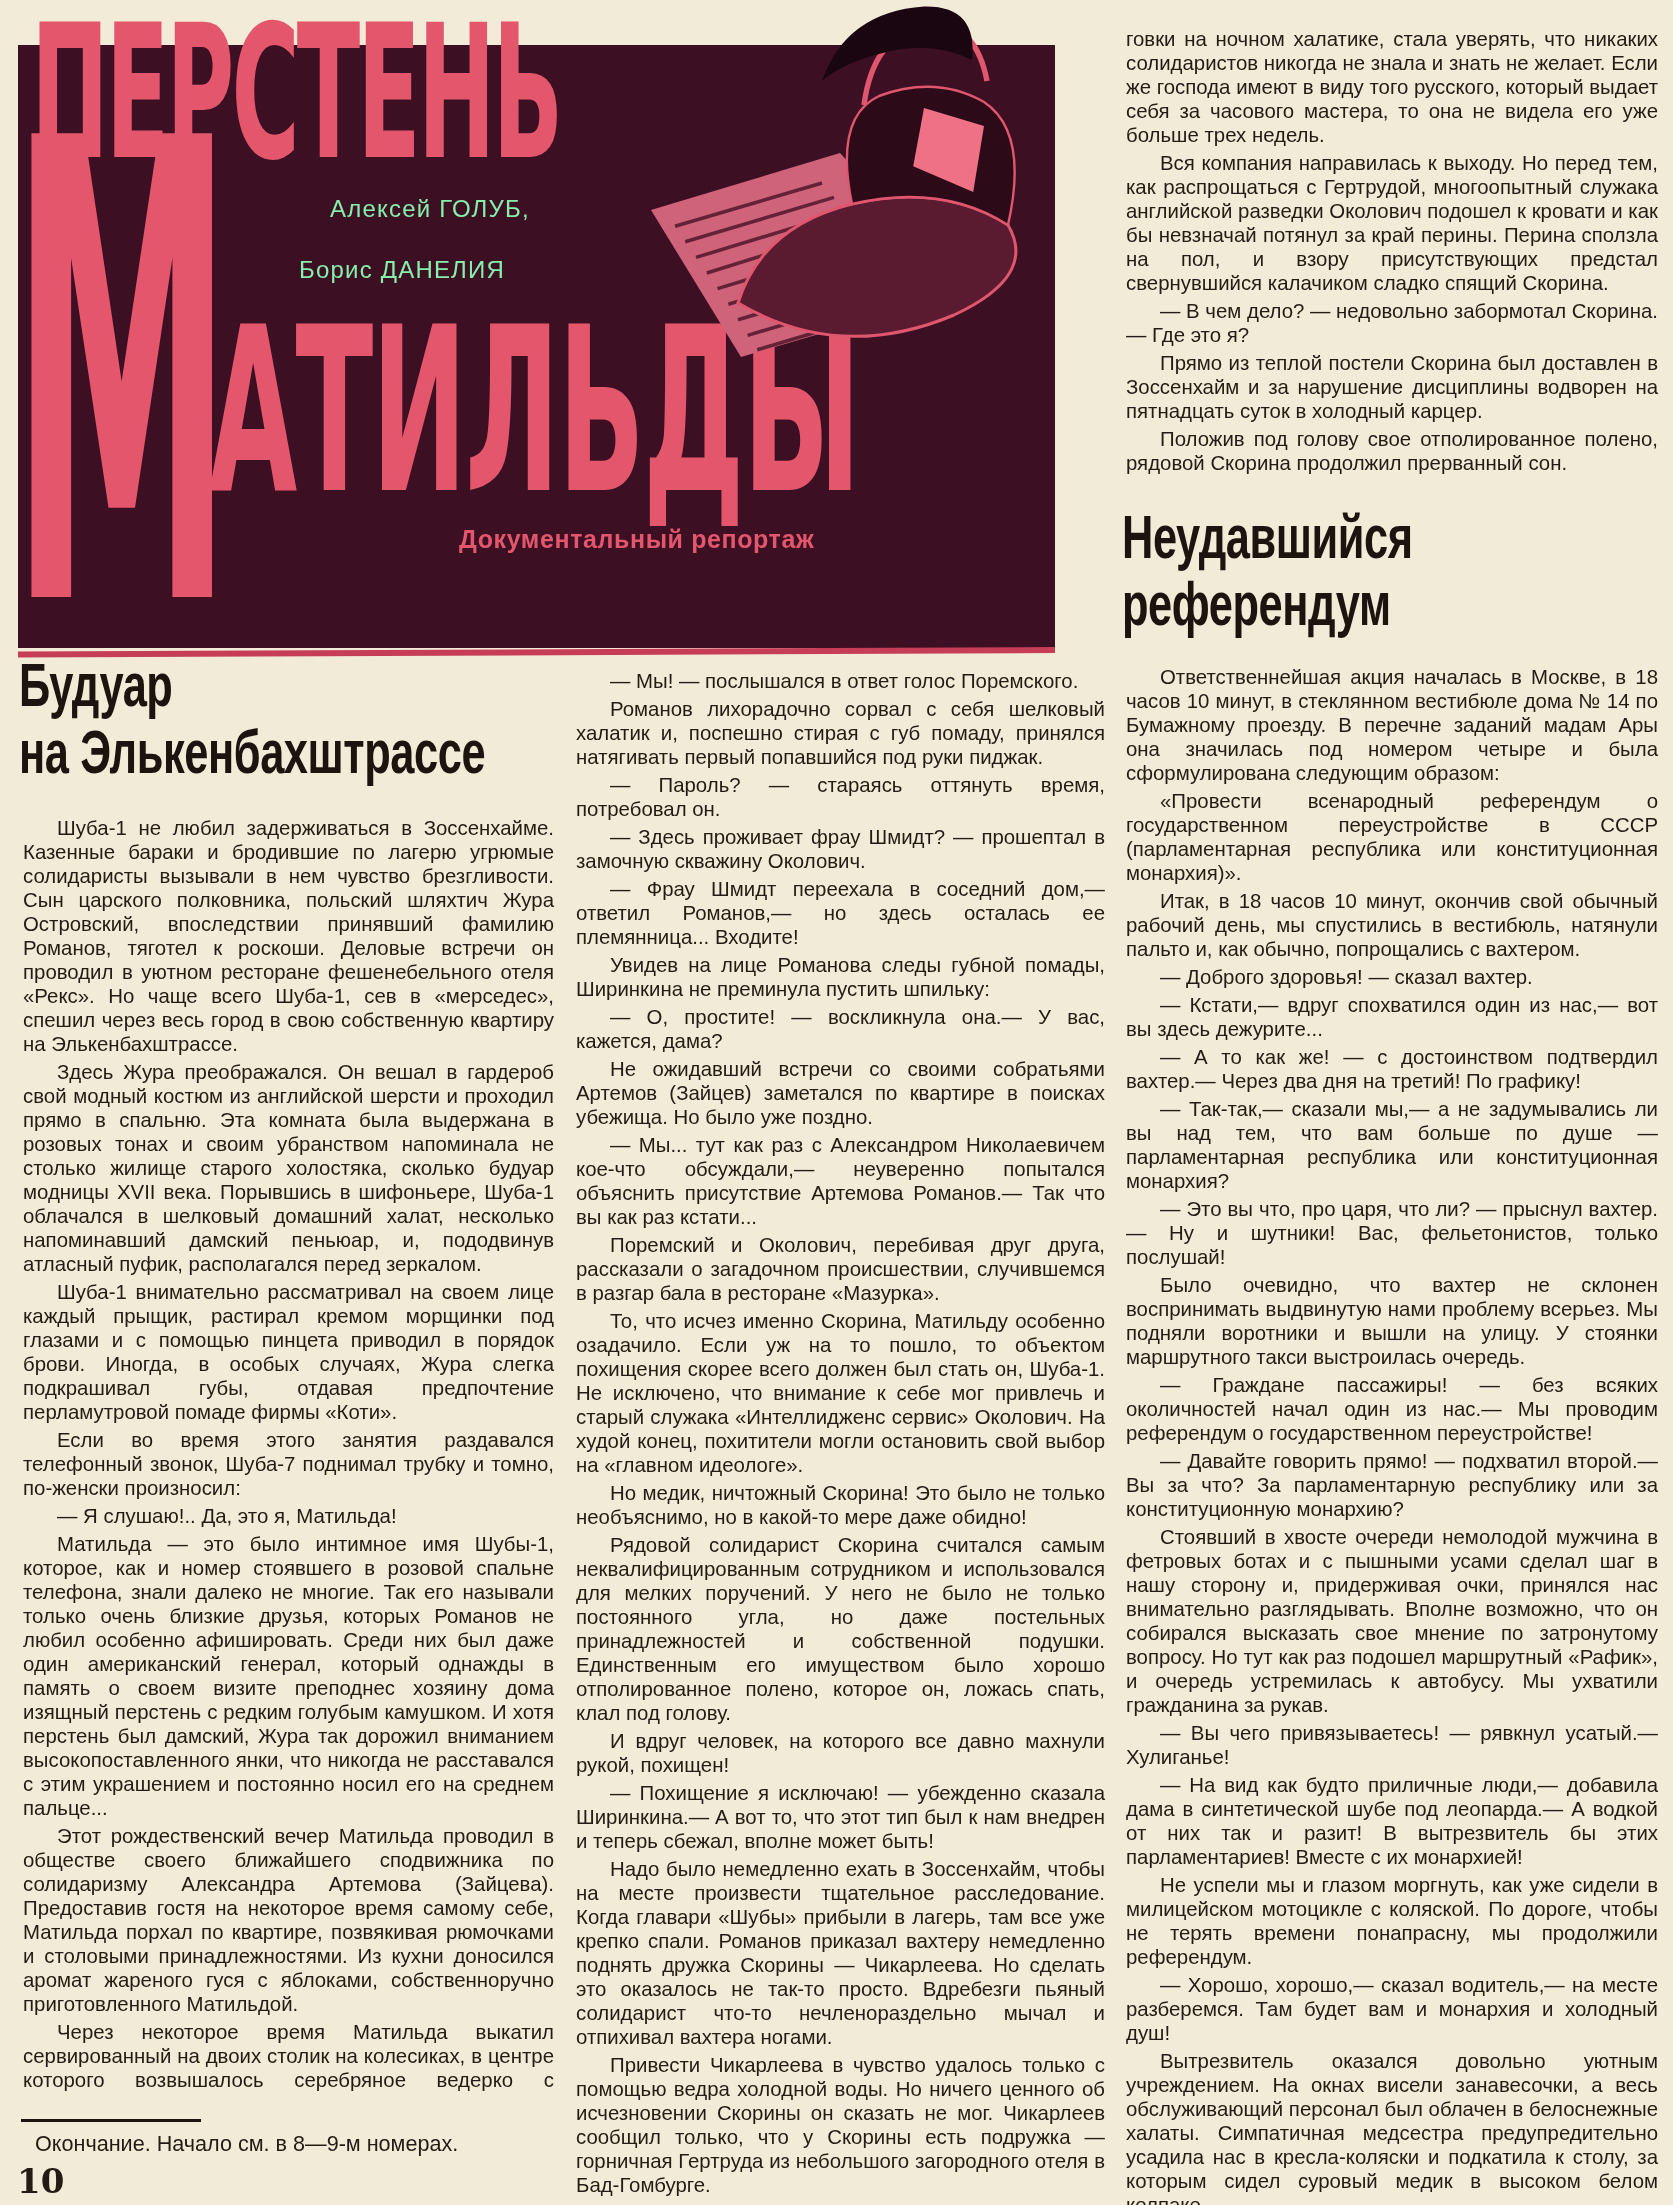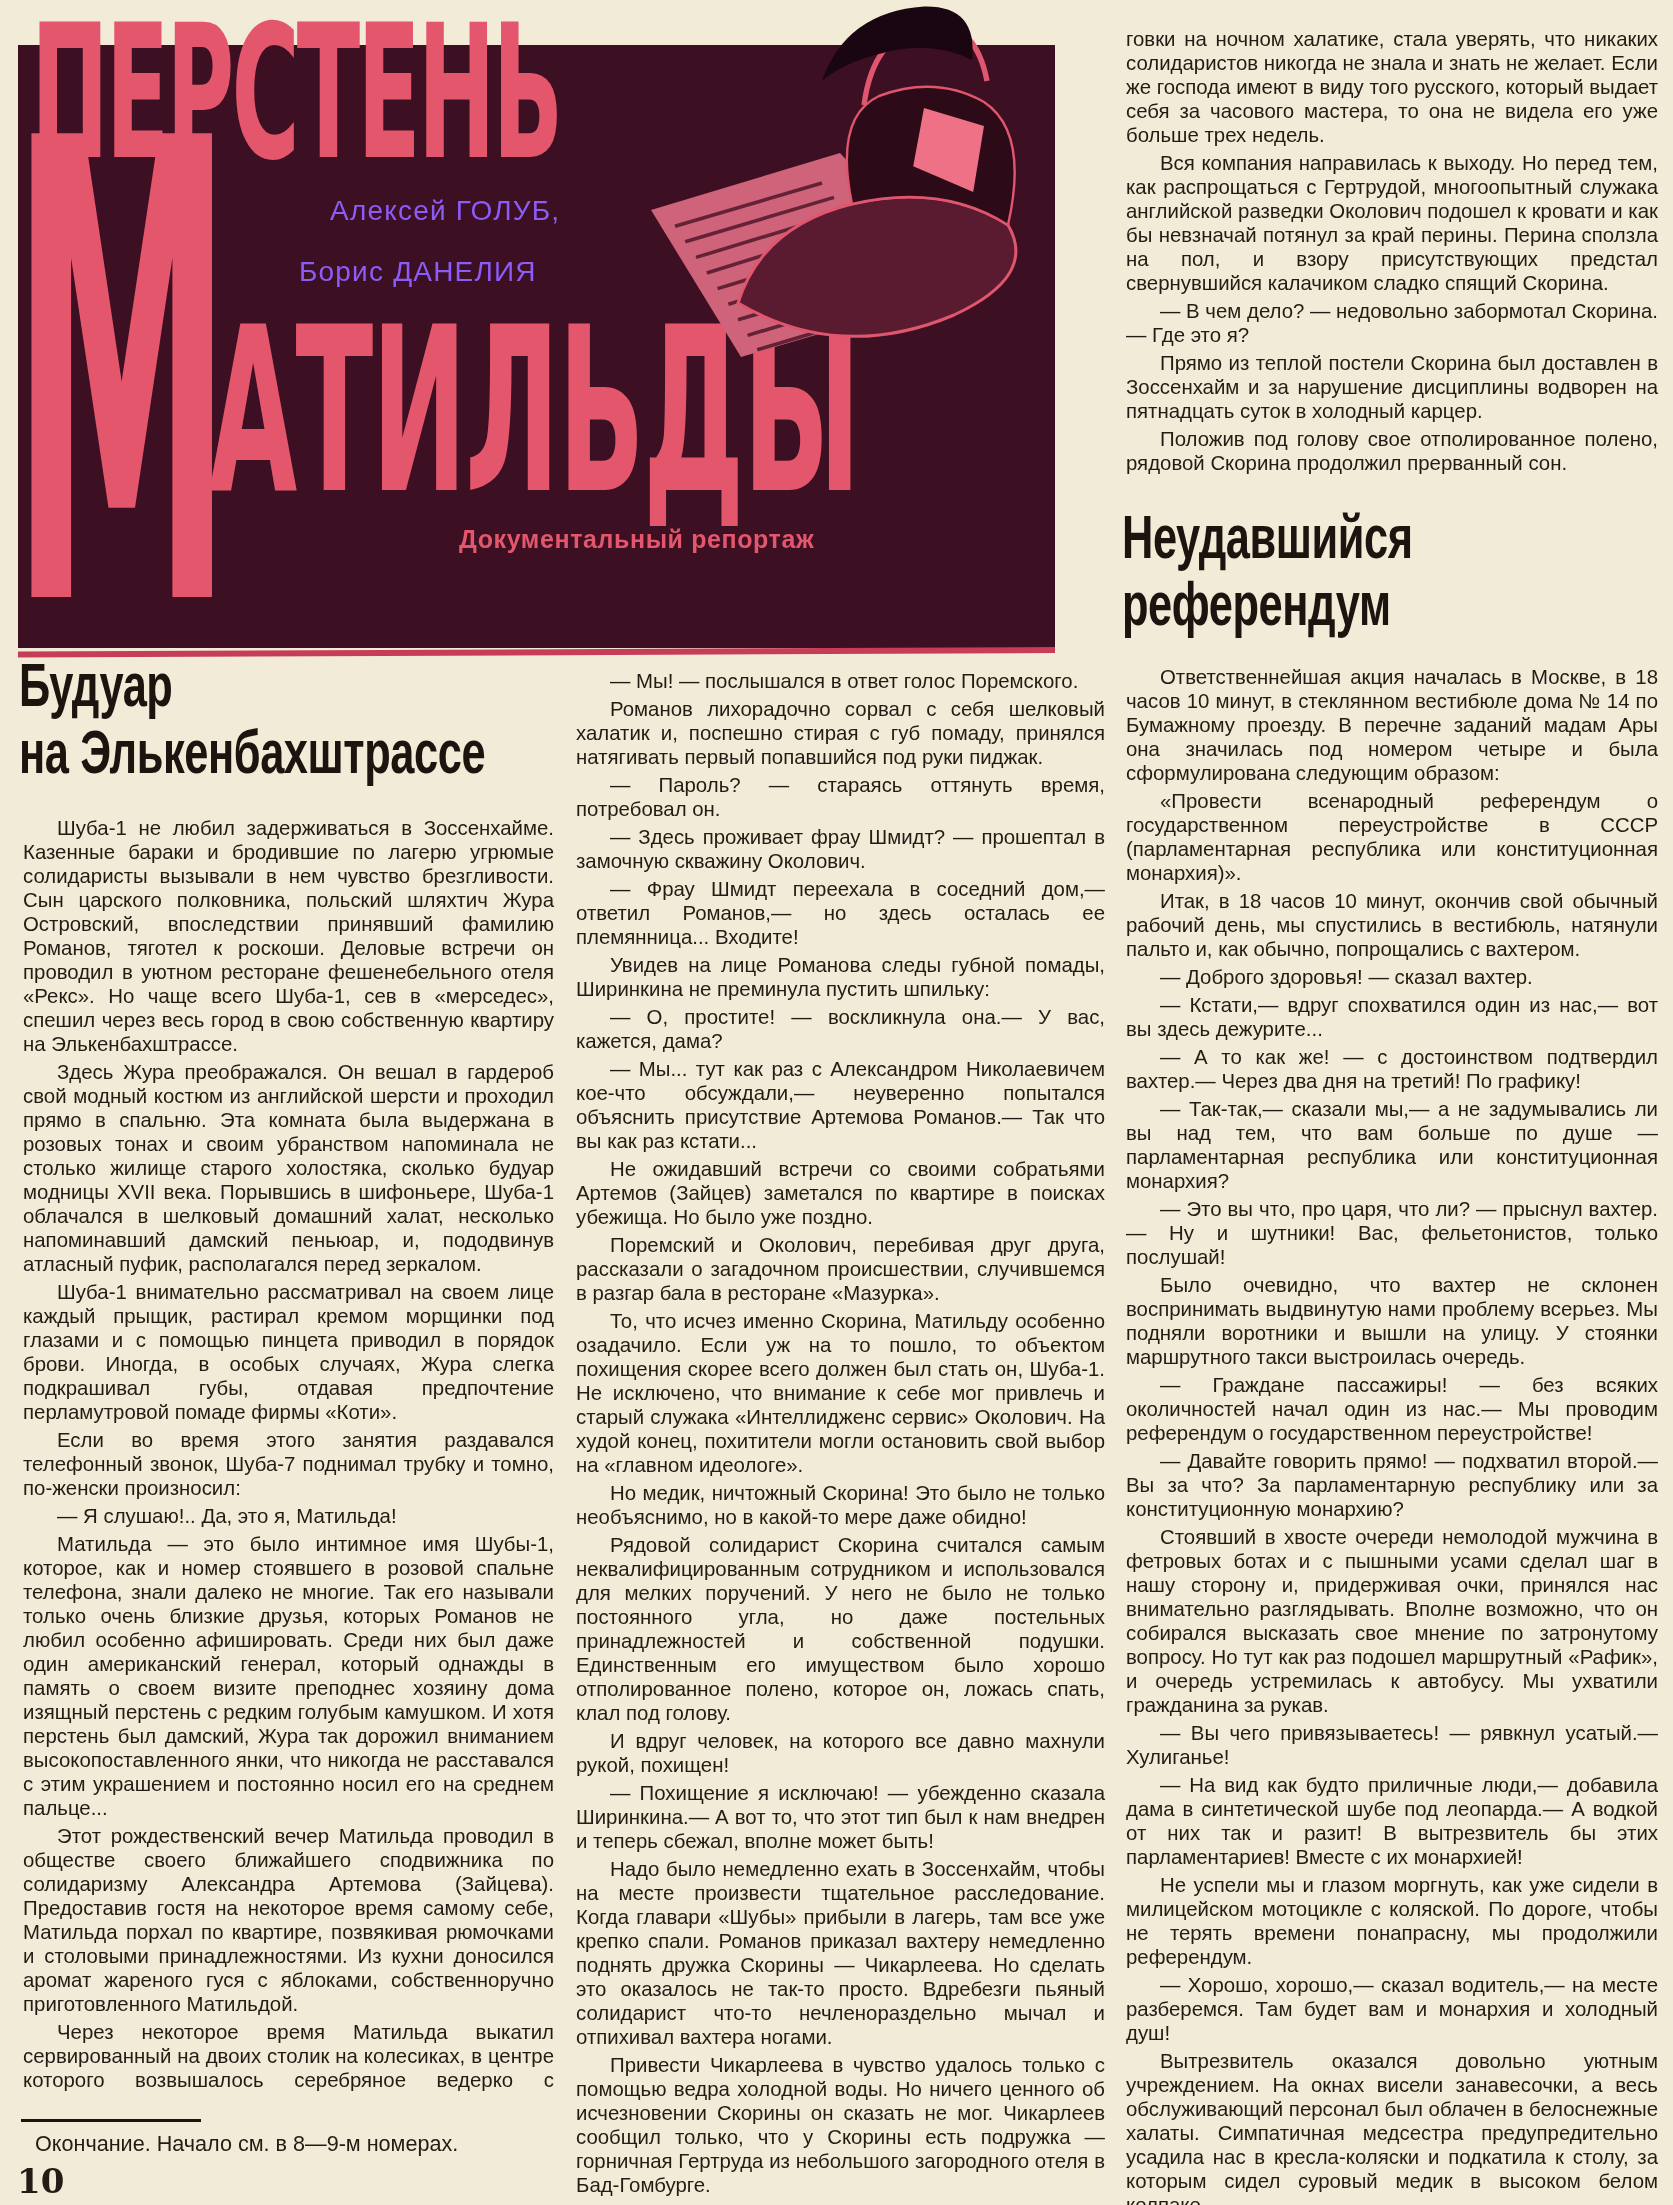--- a/index.html
+++ b/index.html
@@ -21,21 +21,21 @@
     background:#c63d58;transform:rotate(-.25deg);transform-origin:right center;
   }
   .mast-title{
     position:absolute;color:#e4566c;font-family:"DejaVu Sans",sans-serif;
     font-weight:bold;line-height:1;white-space:nowrap;transform-origin:left top;
   }
   #title-top{left:13.2px;top:-45px;font-size:186px;letter-spacing:-6px;transform:scaleX(.5);}
   #title-initial{left:-7.2px;top:14.4px;font-size:636px;transform:scaleX(.35);}
   #title-rest{left:191px;top:252px;font-size:228px;letter-spacing:-3.6px;transform:scaleX(.5);}
   .author-line{
-    position:absolute;color:#8b5cf6;font-size:28px;letter-spacing:1.2px;
+    position:absolute;color:#86efac;font-size:24px;letter-spacing:1.2px;
     font-family:"Liberation Sans",sans-serif;white-space:nowrap;
   }
   #author-1{left:312px;top:150px;}
   #author-2{left:281px;top:211px;}
   #genre-line{
     position:absolute;left:441px;top:480px;color:#e4566c;font-size:25px;
     font-weight:bold;letter-spacing:0.6px;white-space:nowrap;
   }
   #iron-art{position:absolute;left:624px;top:-42px;width:420px;height:378px;}
   
@@ -129,22 +129,22 @@
 
   <div id="col-mid" class="col">
     <div>
         <p class="para">— Мы! — послышался в ответ голос Поремского.</p>
         <p class="para">Романов лихорадочно сорвал с себя шелковый халатик и, поспешно стирая с губ помаду, принялся натягивать первый попавшийся под руки пиджак.</p>
         <p class="para">— Пароль? — стараясь оттянуть время, потребовал он.</p>
         <p class="para">— Здесь проживает фрау Шмидт? — прошептал в замочную скважину Околович.</p>
         <p class="para">— Фрау Шмидт переехала в соседний дом,— ответил Романов,— но здесь осталась ее племянница... Входите!</p>
         <p class="para">Увидев на лице Романова следы губной помады, Ширинкина не преминула пустить шпильку:</p>
         <p class="para">— О, простите! — воскликнула она.— У вас, кажется, дама?</p>
+        <p class="para">Не ожидавший встречи со своими собратьями Артемов (Зайцев) заметался по квартире в поисках убежища. Но было уже поздно.</p>
         <p class="para">— Мы... тут как раз с Александром Николаевичем кое-что обсуждали,— неуверенно попытался объяснить присутствие Артемова Романов.— Так что вы как раз кстати...</p>
-        <p class="para">Не ожидавший встречи со своими собратьями Артемов (Зайцев) заметался по квартире в поисках убежища. Но было уже поздно.</p>
         <p class="para">Поремский и Околович, перебивая друг друга, рассказали о загадочном происшествии, случившемся в разгар бала в ресторане «Мазурка».</p>
         <p class="para">То, что исчез именно Скорина, Матильду особенно озадачило. Если уж на то пошло, то объектом похищения скорее всего должен был стать он, Шуба-1. Не исключено, что внимание к себе мог привлечь и старый служака «Интеллидженс сервис» Околович. На худой конец, похитители могли остановить свой выбор на «главном идеологе».</p>
         <p class="para">Но медик, ничтожный Скорина! Это было не только необъяснимо, но в какой-то мере даже обидно!</p>
         <p class="para">Рядовой солидарист Скорина считался самым неквалифицированным сотрудником и использовался для мелких поручений. У него не было не только постоянного угла, но даже постельных принадлежностей и собственной подушки. Единственным его имуществом было хорошо отполированное полено, которое он, ложась спать, клал под голову.</p>
         <p class="para">И вдруг человек, на которого все давно махнули рукой, похищен!</p>
         <p class="para">— Похищение я исключаю! — убежденно сказала Ширинкина.— А вот то, что этот тип был к нам внедрен и теперь сбежал, вполне может быть!</p>
         <p class="para">Надо было немедленно ехать в Зоссенхайм, чтобы на месте произвести тщательное расследование. Когда главари «Шубы» прибыли в лагерь, там все уже крепко спали. Романов приказал вахтеру немедленно поднять дружка Скорины — Чикарлеева. Но сделать это оказалось не так-то просто. Вдребезги пьяный солидарист что-то нечленораздельно мычал и отпихивал вахтера ногами.</p>
         <p class="para">Привести Чикарлеева в чувство удалось только с помощью ведра холодной воды. Но ничего ценного об исчезновении Скорины он сказать не мог. Чикарлеев сообщил только, что у Скорины есть подружка — горничная Гертруда из небольшого загородного отеля в Бад-Гомбурге.</p>
         <p class="para">Через несколько минут черный «мерседес» Романова, сопровождаемый стареньким, дребезжащим «фольксвагеном», в котором сидели разбуженные по тревоге телохранители, уже мчался по дороге в Бад-Гомбург.</p>
       </div>

